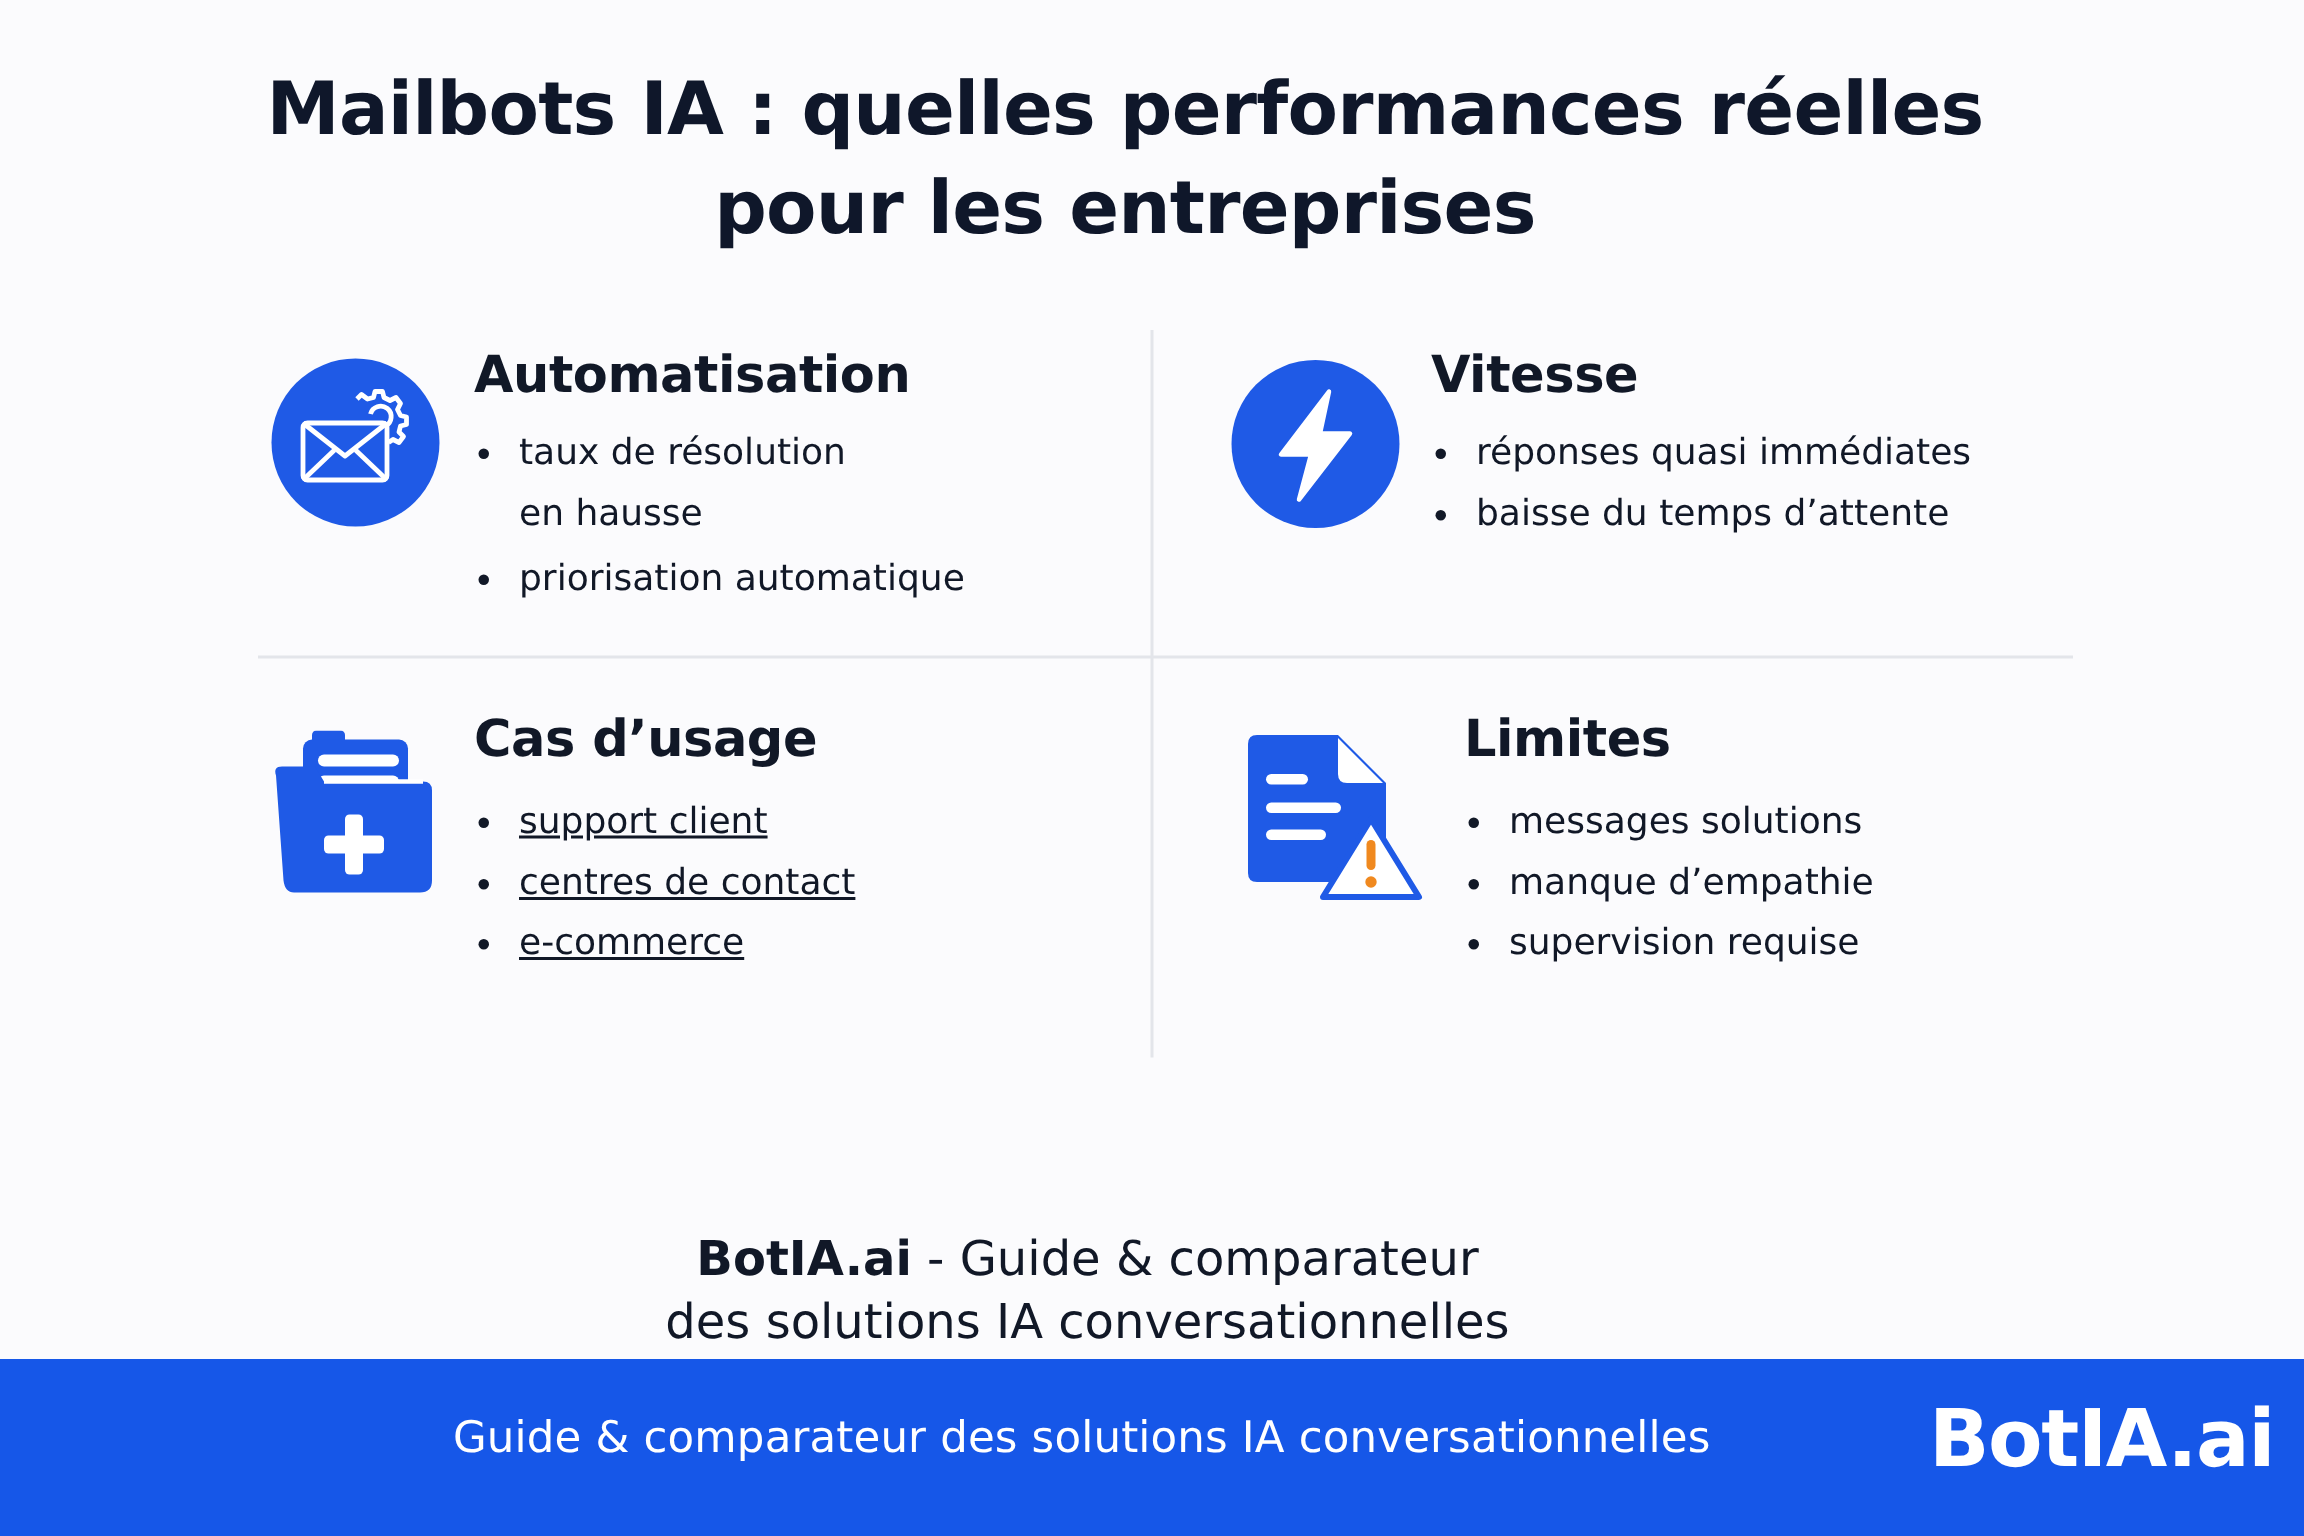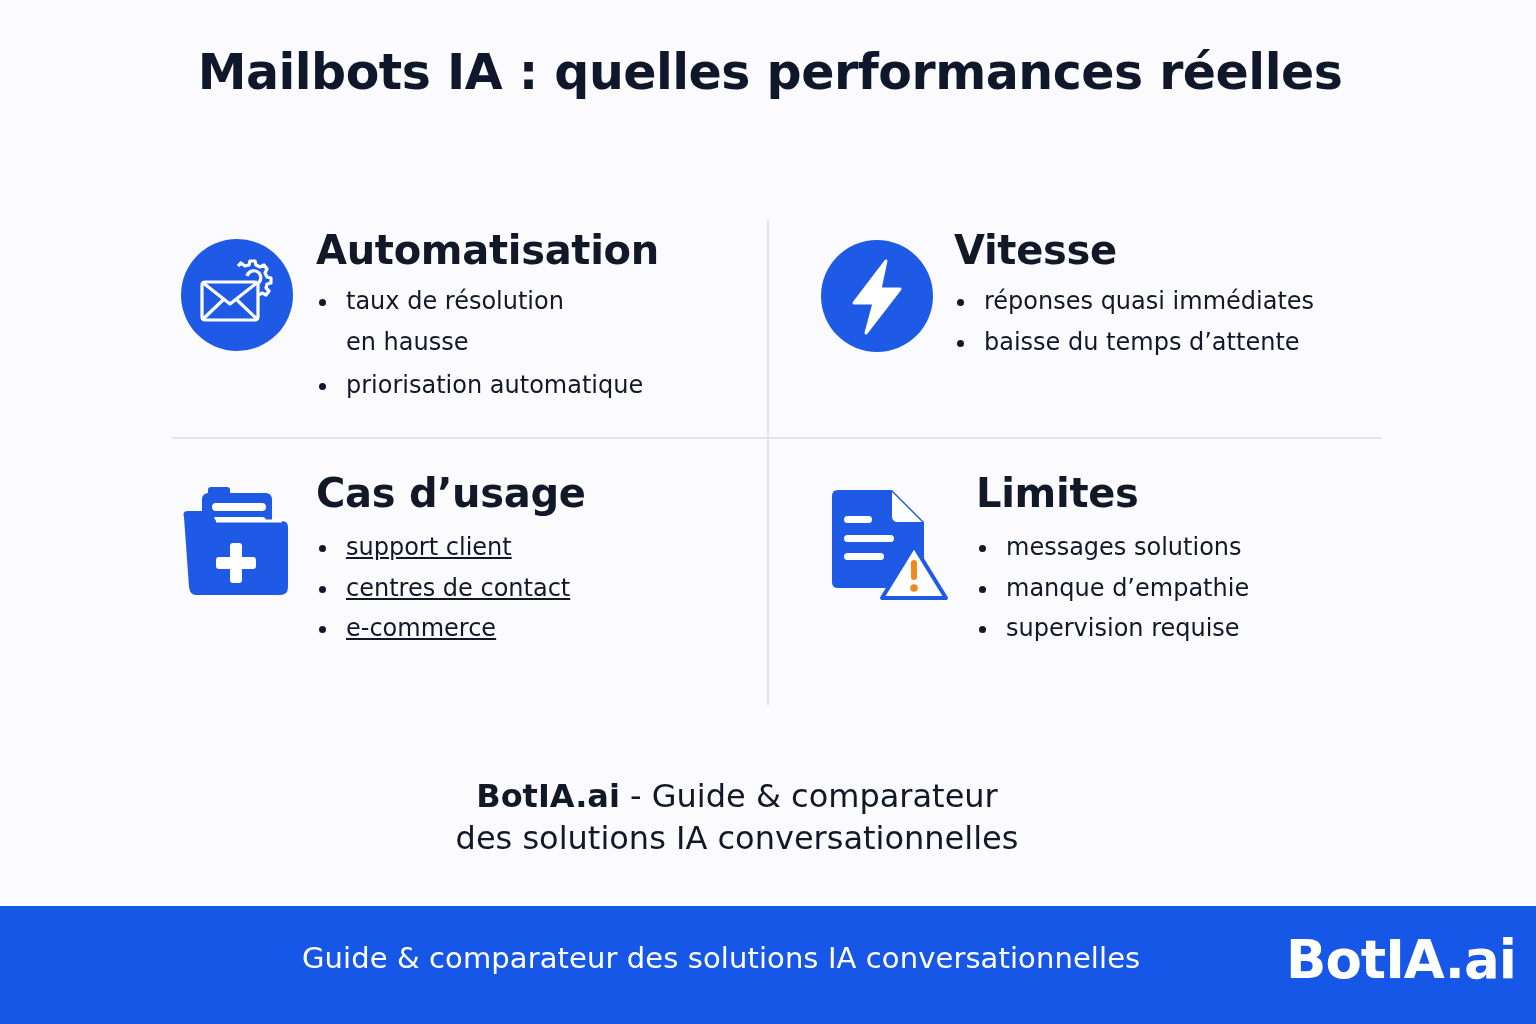--- a/index.html
+++ b/index.html
@@ -5,44 +5,44 @@
   html, body { margin: 0; padding: 0; }
   body {
     width: 1536px; height: 1024px; overflow: hidden; position: relative;
     background: #fbfbfd;
     font-family: "DejaVu Sans", sans-serif;
     color: #111827;
   }
   .title {
     position: absolute; left: 0; top: 40px; width: 1500px;
     text-align: center; font-weight: bold; font-size: 49px; line-height: 66px;
-    color: #0f172a; letter-spacing: -0.5px; padding-left: 20px;
+    color: #0f172a; letter-spacing: -0.5px;
   }
   .vline { position: absolute; left: 767px; top: 220px; width: 2px; height: 485px; background: #e3e5ea; }
   .hline { position: absolute; left: 172px; top: 437px; width: 1210px; height: 2px; background: #e3e5ea; }
 
   .card { position: absolute; }
   .card h2 {
-    margin: 0; font-size: 40px; font-weight: bold; color: #111827; letter-spacing: -0.3px;
+    margin: 0; font-size: 34px; font-weight: bold; color: #111827; letter-spacing: -0.3px;
     line-height: 40px;
   }
   .card ul { list-style: none; margin: 0; padding: 0; }
   .card li {
     position: relative; padding-left: 30px; font-size: 24px; line-height: 40.5px;
     color: #111827; white-space: pre-line;
   }
   .card li::before {
     content: ""; position: absolute; left: 3px; top: 18px; width: 7px; height: 7px;
     border-radius: 50%; background: #111827;
   }
   .icon { position: absolute; }
 
   .footer-tag {
-    position: absolute; left: 0; top: 775px; width: 1450px; text-align: center;
-    font-size: 32px; line-height: 42px; color: #111827; padding-left: 12px;
+    position: absolute; left: 0; top: 818px; width: 1450px; text-align: center;
+    font-size: 32px; line-height: 42px; color: #111827;
   }
   .footer-tag b { font-weight: bold; }
 
   .band {
     position: absolute; left: 0; top: 906px; width: 1536px; height: 118px;
     background: #1657e8;
   }
   .band-text {
     position: absolute; left: 302px; top: 936px; font-size: 29px; color: #ffffff;
     line-height: 44px; letter-spacing: 0.1px; text-align: right;
@@ -50,20 +50,21 @@
   .band-brand {
     position: absolute; left: 1286px; top: 925px; font-size: 53px; font-weight: bold;
     color: #ffffff; line-height: 70px; letter-spacing: -1px;
   }
 </style>
 </head>
 <body>
 
 <div class="title">
   <div>Mailbots IA : quelles performances réelles</div>
+  <div>pour les entreprises</div>
 </div>
 
 <div class="vline"></div>
 <div class="hline"></div>
 
 <div class="icon" style="left:180px; top:238px;">
   <svg width="114" height="114" viewBox="0 0 114 114">
     <circle cx="57" cy="57" r="56" fill="#1f5ae6"></circle>
     <g fill="none" stroke="#fff" stroke-width="3.2" stroke-linejoin="round">
       <path d="M58 28 l3 -3 l4 3 l4 -1 l1 -4 h5 l1 4 l4 2 l4 -2 l3 4 l-2 4 l2 4 l4 1 v5 l-4 1 l-1 4 l3 3 l-3 4 l-4 -2 l-3 2"></path>

